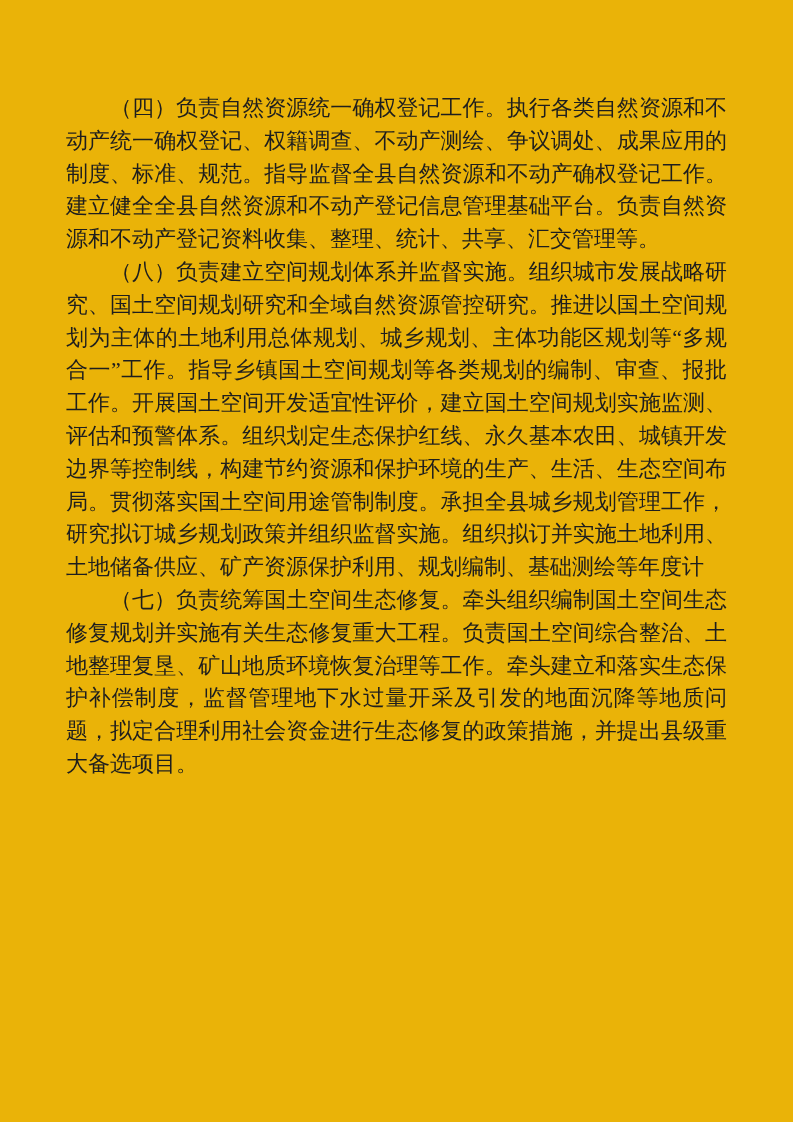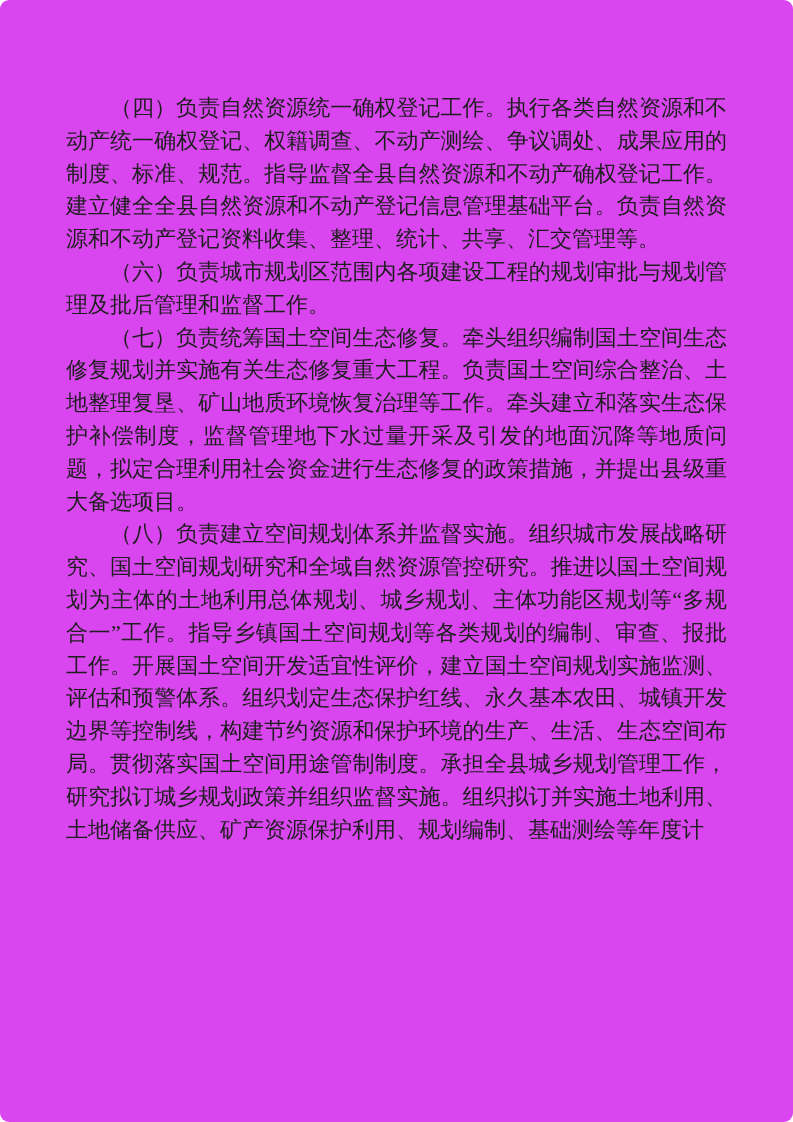--- a/index.html
+++ b/index.html
@@ -10,23 +10,22 @@
     width: 793px;
     height: 1122px;
     background: #ffffff;
     overflow: hidden;
     font-family: "Liberation Serif", "DejaVu Serif", serif;
   }
   .page {
     box-sizing: border-box;
     width: 793px;
     height: 1122px;
-    background: #d946ef;
+    background: #eab308;
     padding: 92px 66px 0 66px;
-    border-radius: 9px;
   }
   .doc-body {
     width: 661px;
     color: #1e1e1e;
     font-size: 22px;
     line-height: 32.8px;
     text-align: justify;
     text-justify: inter-ideograph;
     letter-spacing: 0;
   }
@@ -36,17 +35,16 @@
     text-indent: 2em;
     word-break: break-all;
   }
 </style>
 </head>
 <body>
 
 <div class="page">
   <div class="doc-body">
     <p>（四）负责自然资源统一确权登记工作。执行各类自然资源和不动产统一确权登记、权籍调查、不动产测绘、争议调处、成果应用的制度、标准、规范。指导监督全县自然资源和不动产确权登记工作。建立健全全县自然资源和不动产登记信息管理基础平台。负责自然资源和不动产登记资料收集、整理、统计、共享、汇交管理等。</p>
-    <p>（六）负责城市规划区范围内各项建设工程的规划审批与规划管理及批后管理和监督工作。</p>
+    <p>（八）负责建立空间规划体系并监督实施。组织城市发展战略研究、国土空间规划研究和全域自然资源管控研究。推进以国土空间规划为主体的土地利用总体规划、城乡规划、主体功能区规划等“多规合一”工作。指导乡镇国土空间规划等各类规划的编制、审查、报批工作。开展国土空间开发适宜性评价，建立国土空间规划实施监测、评估和预警体系。组织划定生态保护红线、永久基本农田、城镇开发边界等控制线，构建节约资源和保护环境的生产、生活、生态空间布局。贯彻落实国土空间用途管制制度。承担全县城乡规划管理工作，研究拟订城乡规划政策并组织监督实施。组织拟订并实施土地利用、土地储备供应、矿产资源保护利用、规划编制、基础测绘等年度计</p>
     <p>（七）负责统筹国土空间生态修复。牵头组织编制国土空间生态修复规划并实施有关生态修复重大工程。负责国土空间综合整治、土地整理复垦、矿山地质环境恢复治理等工作。牵头建立和落实生态保护补偿制度，监督管理地下水过量开采及引发的地面沉降等地质问题，拟定合理利用社会资金进行生态修复的政策措施，并提出县级重大备选项目。</p>
-    <p>（八）负责建立空间规划体系并监督实施。组织城市发展战略研究、国土空间规划研究和全域自然资源管控研究。推进以国土空间规划为主体的土地利用总体规划、城乡规划、主体功能区规划等“多规合一”工作。指导乡镇国土空间规划等各类规划的编制、审查、报批工作。开展国土空间开发适宜性评价，建立国土空间规划实施监测、评估和预警体系。组织划定生态保护红线、永久基本农田、城镇开发边界等控制线，构建节约资源和保护环境的生产、生活、生态空间布局。贯彻落实国土空间用途管制制度。承担全县城乡规划管理工作，研究拟订城乡规划政策并组织监督实施。组织拟订并实施土地利用、土地储备供应、矿产资源保护利用、规划编制、基础测绘等年度计</p>
   </div>
 </div>
 
 </body></html>

